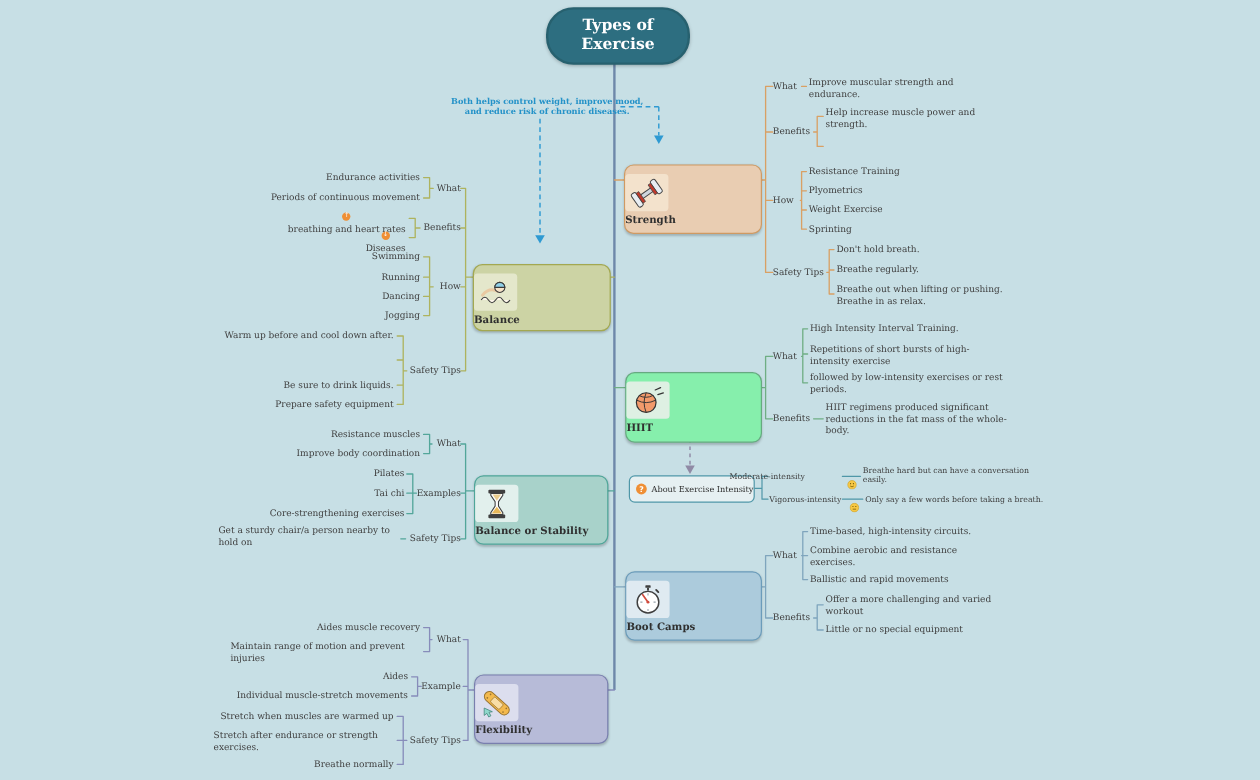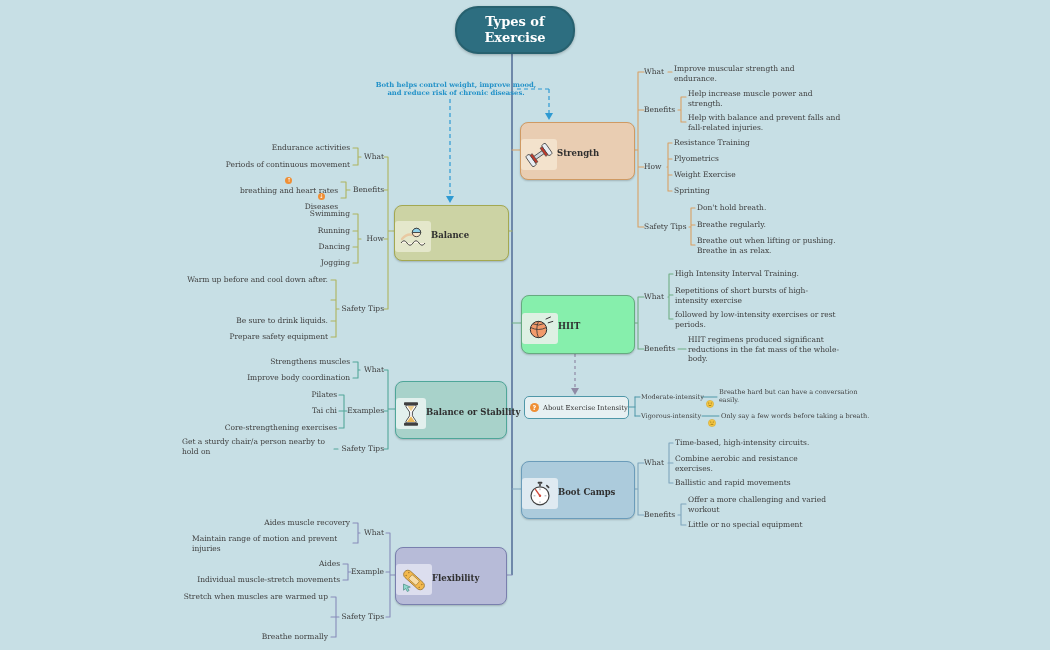--- a/index.html
+++ b/index.html
@@ -6,22 +6,22 @@
   .canvas{position:relative;width:1050px;height:650px;background:#c7dfe5;overflow:hidden;
           font-family:"DejaVu Serif",serif;}
   .wires{position:absolute;left:0;top:0;}
   .root{position:absolute;left:455px;top:6px;width:116px;height:44px;background:#2d6e80;
         border:2px solid #27616f;border-radius:23px;display:flex;align-items:center;justify-content:center;
         color:#fff;font-size:13px;font-weight:bold;text-align:center;line-height:16px;
         box-shadow:0 1px 3px rgba(0,0,0,.25);}
   .root span{display:block;width:80px;}
   .note{position:absolute;left:368px;top:81px;width:176px;text-align:center;
         font-size:6.8px;line-height:8px;font-weight:bold;color:#2492c8;}
-  .topic{position:absolute;border:1.5px solid;border-radius:8px;display:flex;flex-direction:row;
-         align-items:center;box-shadow:0 1px 2px rgba(0,0,0,.2);}
+  .topic{position:absolute;border:1.5px solid;border-radius:8px;display:flex;flex-direction:column;
+         align-items:flex-start;box-shadow:0 1px 2px rgba(0,0,0,.2);margin-top:15px;}
   .isq{width:36px;height:31px;margin-top:7px;border-radius:3px;display:flex;align-items:center;justify-content:center;}
   .tl{font-size:8.5px;font-weight:bold;color:#2f2f2f;margin-top:3px;white-space:nowrap;}
   .gl{position:absolute;font-size:7.5px;line-height:9px;color:#3f3f3f;white-space:nowrap;}
   .gl.la{text-align:right;}
   .lf{position:absolute;font-size:7.5px;line-height:9.5px;color:#3f3f3f;text-align:left;}
   .nw{white-space:nowrap;}
   .lf.row{display:flex;align-items:center;gap:2px;justify-content:flex-end;flex-direction:column;}
   .oicon{display:inline-flex;width:7px;height:7px;border-radius:50%;background:#ef8f35;color:#fff;
          font-size:5.5px;line-height:7px;align-items:center;justify-content:center;flex:0 0 auto;
          font-family:"DejaVu Sans",sans-serif;}
@@ -170,21 +170,21 @@
         <path d="M4.5,17 v6.2 l2.2,-1.7 1.6,3 1.8,-1 -1.6,-2.9 2.8,-0.5 z" fill="#8fd8cc" stroke="#3a7f74" stroke-width="0.6"></path>
       </svg>
     </div>
     <div class="tl">Flexibility</div>
   </div>
 
   <div class="about">
     <span class="qicon">?</span>
     <span class="abl">About Exercise Intensity</span>
   </div>
-  <div class="ilabel" style="left:641px;top:393px">Moderate-intensity</div>
+  <div class="ilabel" style="left:608px;top:393px">Moderate-intensity</div>
   <div class="ilabel" style="left:641px;top:412px">Vigorous-intensity</div>
   <span class="emoji" style="left:706px;top:393px">
     <svg width="8" height="8" viewBox="0 0 8 8">
         <circle cx="4" cy="4" r="3.6" fill="#f7c844" stroke="#caa028" stroke-width="0.5"></circle>
         <circle cx="2.8" cy="3.1" r="0.5" fill="#6b5200"></circle>
         <circle cx="5.2" cy="3.1" r="0.5" fill="#6b5200"></circle>
         <path d="M2.5,5 q1.5,1.4 3,0" stroke="#6b5200" stroke-width="0.6" fill="none"></path>
       </svg>
   </span>
   <span class="emoji" style="left:708px;top:412px">
@@ -197,21 +197,20 @@
   </span>
   <div class="idesc" style="left:719px;top:389px;width:145px">Breathe hard but can have a conversation easily.</div>
   <div class="idesc" style="left:721px;top:413px;width:170px">Only say a few words before taking a breath.</div>
 
   <div class="gl" style="left:644px;top:67px">What</div>
   <div class="gl" style="left:644px;top:105px">Benefits</div>
   <div class="gl" style="left:644px;top:162px">How</div>
   <div class="gl" style="left:644px;top:222px">Safety Tips</div>
   <div class="lf" style="left:674px;top:64px;width:145px">Improve muscular strength and endurance.</div>
   <div class="lf" style="left:688px;top:89px;width:140px">Help increase muscle power and strength.</div>
-  <div class="lf" style="left:688px;top:113px;width:158px">Help with balance and prevent falls and fall-related injuries.</div>
   <div class="lf nw" style="left:674px;top:138px">Resistance Training</div>
   <div class="lf nw" style="left:674px;top:154px">Plyometrics</div>
   <div class="lf nw" style="left:674px;top:170px">Weight Exercise</div>
   <div class="lf nw" style="left:674px;top:186px">Sprinting</div>
   <div class="lf nw" style="left:697px;top:203px">Don't hold breath.</div>
   <div class="lf nw" style="left:697px;top:220px">Breathe regularly.</div>
   <div class="lf" style="left:697px;top:236px;width:160px">Breathe out when lifting or pushing. Breathe in as relax.</div>
 
   <div class="gl la" style="right:666px;top:152px">What</div>
   <div class="gl la" style="right:666px;top:185px">Benefits</div>
@@ -238,21 +237,21 @@
   <div class="gl" style="left:644px;top:292px">What</div>
   <div class="gl" style="left:644px;top:344px">Benefits</div>
   <div class="lf nw" style="left:675px;top:269px">High Intensity Interval Training.</div>
   <div class="lf" style="left:675px;top:286px;width:160px">Repetitions of short bursts of high-intensity exercise</div>
   <div class="lf" style="left:675px;top:310px;width:168px">followed by low-intensity exercises or rest periods.</div>
   <div class="lf" style="left:688px;top:335px;width:155px">HIIT regimens produced significant reductions in the fat mass of the whole-body.</div>
 
   <div class="gl la" style="right:666px;top:365px">What</div>
   <div class="gl la" style="right:666px;top:406px">Examples</div>
   <div class="gl la" style="right:666px;top:444px">Safety Tips</div>
-  <div class="lf nw" style="right:700px;top:357px">Strengthens muscles</div>
+  <div class="lf nw" style="right:700px;top:357px">Resistance muscles</div>
   <div class="lf nw" style="right:700px;top:373px">Improve body coordination</div>
   <div class="lf nw" style="right:713px;top:390px">Pilates</div>
   <div class="lf nw" style="right:713px;top:406px">Tai chi</div>
   <div class="lf nw" style="right:713px;top:423px">Core-strengthening exercises</div>
   <div class="lf" style="right:716px;top:437px;width:152px">Get a sturdy chair/a person nearby to hold on</div>
 
   <div class="gl" style="left:644px;top:458px">What</div>
   <div class="gl" style="left:644px;top:510px">Benefits</div>
   <div class="lf nw" style="left:675px;top:438px">Time-based, high-intensity circuits.</div>
   <div class="lf" style="left:675px;top:454px;width:138px">Combine aerobic and resistance exercises.</div>
@@ -261,15 +260,16 @@
   <div class="lf nw" style="left:688px;top:520px">Little or no special equipment</div>
 
   <div class="gl la" style="right:666px;top:528px">What</div>
   <div class="gl la" style="right:666px;top:567px">Example</div>
   <div class="gl la" style="right:666px;top:612px">Safety Tips</div>
   <div class="lf nw" style="right:700px;top:518px">Aides muscle recovery</div>
   <div class="lf" style="right:700px;top:534px;width:158px">Maintain range of motion and prevent injuries</div>
   <div class="lf nw" style="right:710px;top:559px">Aides</div>
   <div class="lf nw" style="right:710px;top:575px">Individual muscle-stretch movements</div>
   <div class="lf nw" style="right:722px;top:592px">Stretch when muscles are warmed up</div>
+  <div class="lf" style="right:722px;top:608px;width:150px">Stretch after endurance or strength exercises.</div>
   <div class="lf nw" style="right:722px;top:632px">Breathe normally</div>
 
 </div>
 
 </body></html>

